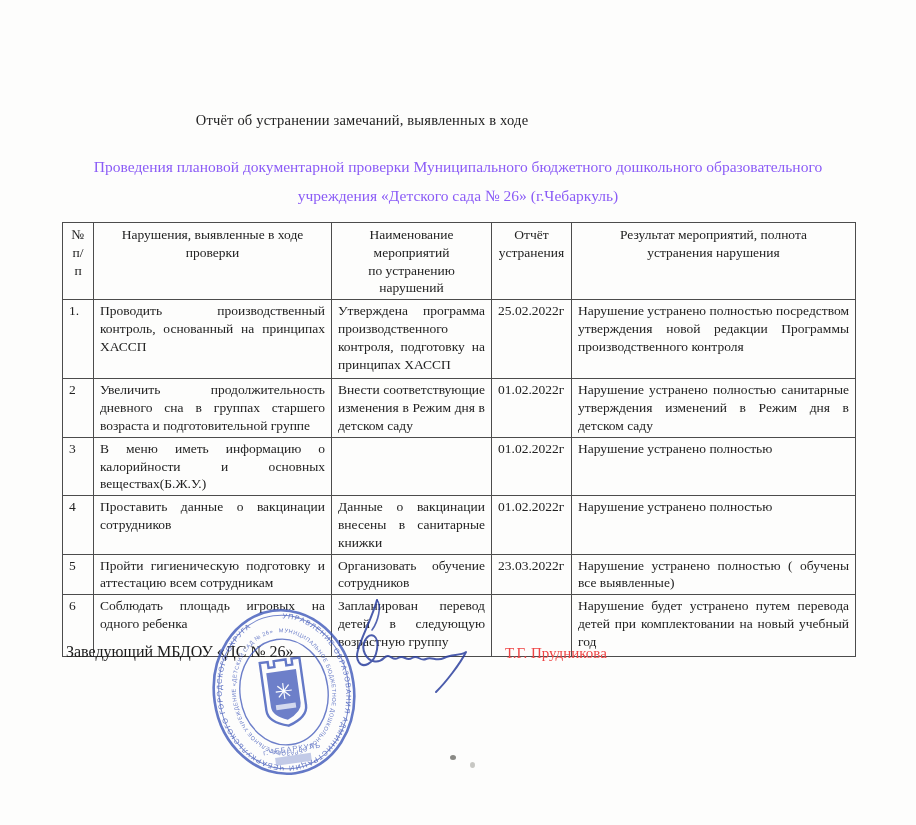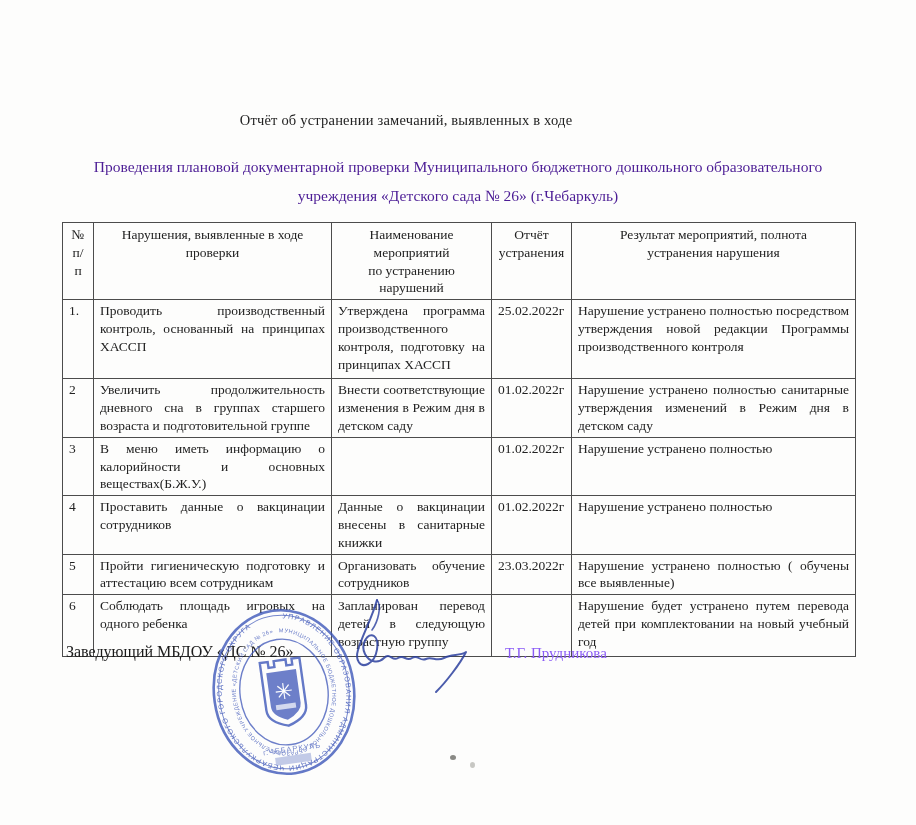--- a/index.html
+++ b/index.html
@@ -5,25 +5,25 @@
   html,body{margin:0;padding:0;}
   body{
     width:916px;height:825px;position:relative;overflow:hidden;
     background:#fdfdfc;
     font-family:"Liberation Serif","DejaVu Serif",serif;
     color:#1f1f1f;
   }
   .page{position:absolute;inset:0;}
   .title1{
     position:absolute;top:112px;left:0;width:724px;
-    text-align:center;font-size:14.5px;letter-spacing:.2px;color:#222;margin-left:44px;
+    text-align:center;font-size:14.5px;letter-spacing:.2px;color:#222;
   }
   .title2{
     position:absolute;top:153px;left:68px;width:780px;
-    text-align:center;font-size:15.5px;line-height:1.85;color:#4c1d95;
+    text-align:center;font-size:15.5px;line-height:1.85;color:#8b5cf6;
     font-weight:500;
   }
   table.report{
     position:absolute;top:222px;left:62px;width:793px;
     border-collapse:collapse;table-layout:fixed;
     font-size:13.5px;line-height:1.32;color:#222;
   }
   table.report th, table.report td{
     border:1px solid #4c4c4c;vertical-align:top;
     padding:2px 6px 2px 6px;overflow:hidden;
@@ -35,21 +35,21 @@
   td.cell-num{padding-left:7px;text-align:left;}
   td.cell-text{text-align:justify;text-align-last:left;margin-left:16px;}
   td.cell-date{padding-left:4px;padding-right:2px;white-space:nowrap;}
   tr.hdr{height:36px;}
   tr.r1{height:79px;} tr.r2{height:55px;} tr.r3{height:57px;}
   tr.r4{height:58px;} tr.r5{height:39px;} tr.r6{height:62px;}
   .footer-label{
     position:absolute;top:643px;left:66px;font-size:16px;color:#1b1b1b;
   }
   .signer-name{
-    position:absolute;top:645px;left:505px;font-size:15px;color:#8b5cf6;
+    position:absolute;top:645px;left:505px;font-size:15px;color:#ef4444;
   }
   .stamp-wrap{
     position:absolute;top:604px;left:208px;width:152px;height:176px;
     transform:rotate(-8deg);opacity:.88;
   }
   .signature-wrap{
     position:absolute;top:592px;left:332px;width:160px;height:110px;
   }
   .speck{position:absolute;border-radius:50%;}
   .speck1{top:755px;left:450px;width:6px;height:5px;background:#6b6b66;opacity:.8;}

